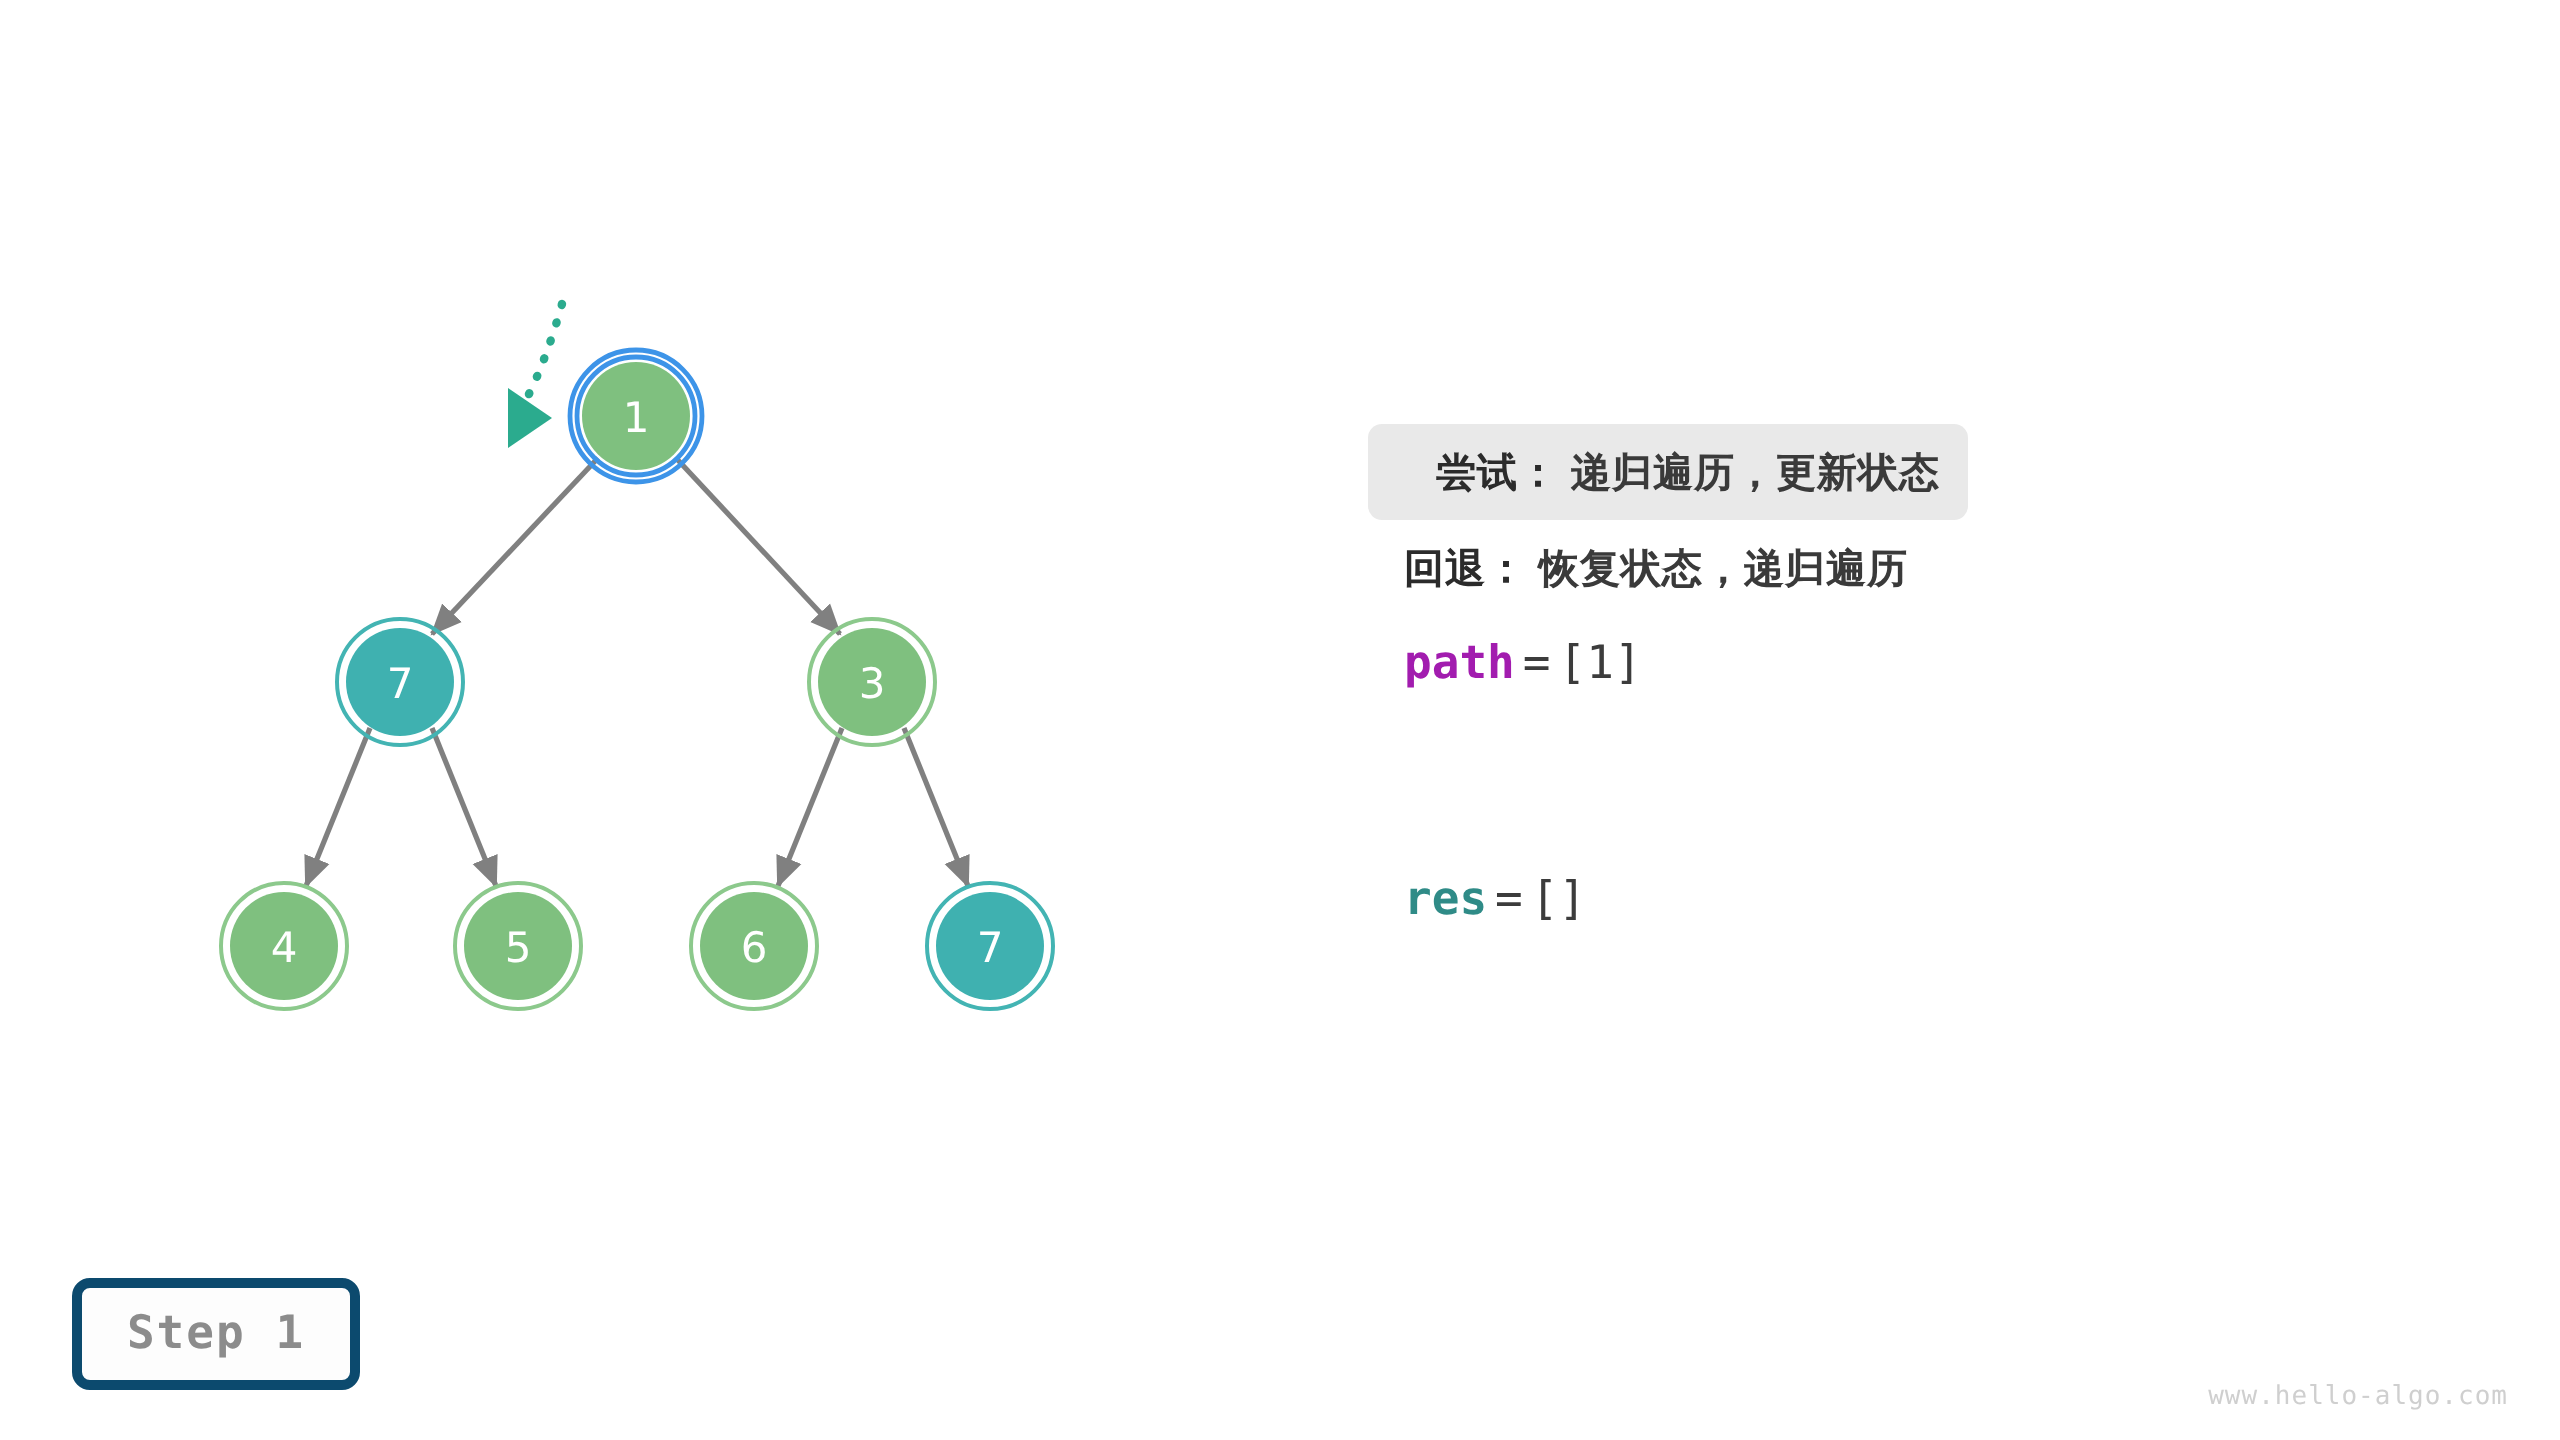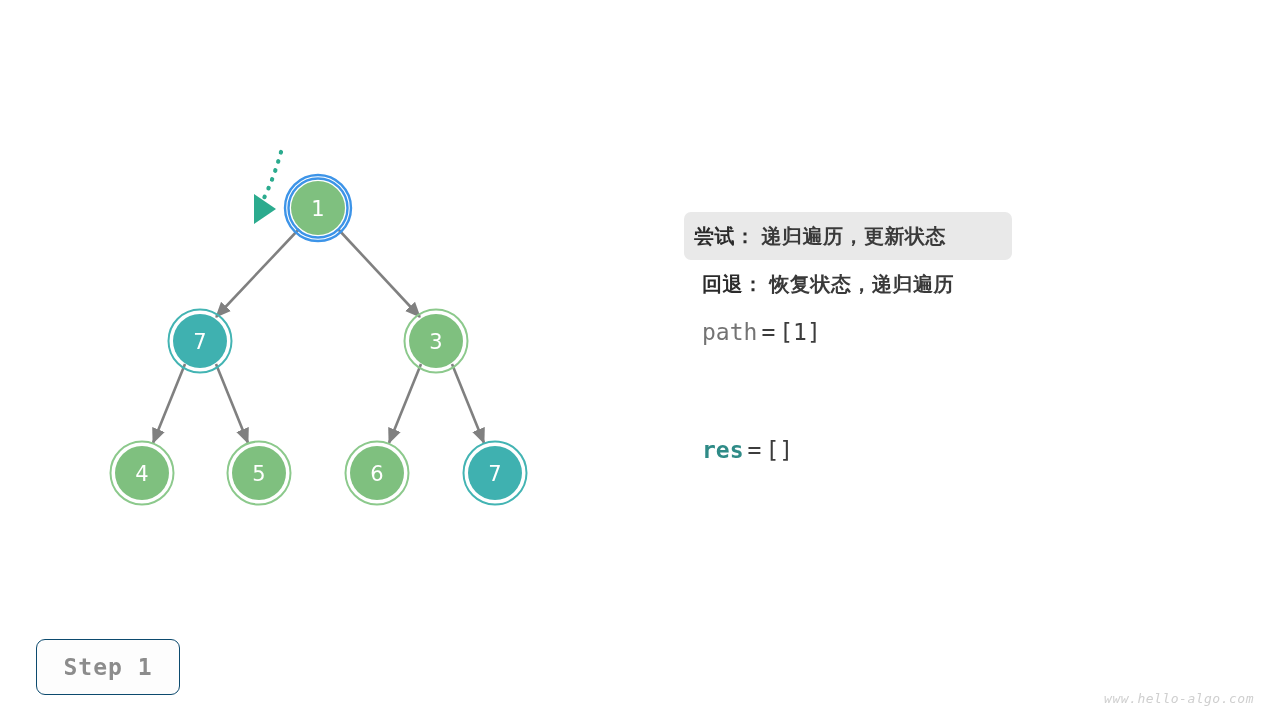--- a/index.html
+++ b/index.html
@@ -42,22 +42,22 @@
   }
   .info-row {
     height: 48px;
     display: flex;
     align-items: center;
     white-space: nowrap;
   }
   .info-row.highlight {
     background: #e9e9e9;
     border-radius: 7px;
-    width: 328px;
-    padding-left: 10px;
+    width: 300px;
+    padding-left: 34px;
     box-sizing: border-box;
     margin-left: 0;
   }
   .info-row.plain {
     padding-left: 18px;
   }
   .cn-bold {
     font-family: "DejaVu Sans", "Liberation Sans", sans-serif;
     font-size: 20px;
     font-weight: bold;
@@ -80,22 +80,22 @@
     padding-left: 18px;
     font-family: "DejaVu Sans Mono", "Liberation Mono", monospace;
     font-size: 23px;
     white-space: pre;
   }
   .code-row.res-row {
     margin-top: 70px;
     text-align: right;
   }
   .var-path {
-    color: #737373;
-    font-weight: normal;
+    color: #a21caf;
+    font-weight: bold;
   }
   .var-res {
     color: #2f8b87;
     font-weight: bold;
   }
   .code-op {
     color: #3c3c3c;
     font-weight: normal;
     margin: 0 4px;
   }
@@ -106,21 +106,21 @@
 
   
   #step-badge {
     position: absolute;
     left: 36px;
     top: 639px;
     width: 144px;
     height: 56px;
     box-sizing: border-box;
     background: #fdfdfd;
-    border: 1px solid #0c4a6e;
+    border: 5px solid #0c4a6e;
     border-radius: 9px;
     display: flex;
     align-items: center;
     justify-content: center;
   }
   #step-badge span {
     font-family: "DejaVu Sans Mono", "Liberation Mono", monospace;
     font-size: 23px;
     font-weight: bold;
     color: #8c8c8c;
@@ -129,21 +129,20 @@
 
   
   #watermark {
     position: absolute;
     right: 26px;
     bottom: 14px;
     font-family: "DejaVu Sans Mono", "Liberation Mono", monospace;
     font-size: 13px;
     color: #cfcfcf;
     letter-spacing: 0.5px;
-    font-style: italic;
   }
 </style>
 </head>
 <body>
 
 <div id="stage">
 
   <svg id="tree-svg" viewBox="0 0 1280 720" xmlns="http://www.w3.org/2000/svg">
     <defs>
       <marker id="arrowhead" markerWidth="7" markerHeight="7" refX="5.6" refY="3" orient="auto" markerUnits="strokeWidth">

